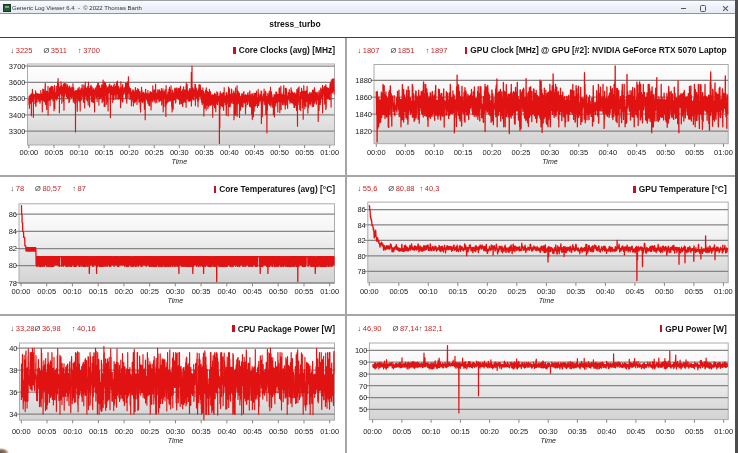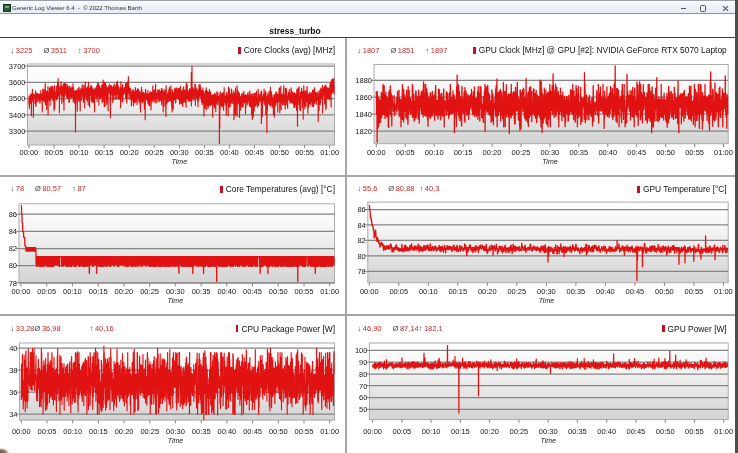--- a/index.html
+++ b/index.html
@@ -7,33 +7,33 @@
   border-top:1px solid #9aa0a8; border-bottom:1px solid #8f949b; }
 .tbicon { position:absolute; left:3px; top:3px; width:8px; height:8px; background:#275c3b; border:1px solid #15381f; }
 .tbicon:before { content:""; position:absolute; left:1px; top:1px; width:4px; height:2px; background:#7fa18c; }
 .tbtext { position:absolute; left:12px; top:4px; font-size:6px; color:#333; }
 .btnmin { position:absolute; left:681px; top:7px; width:5px; height:1px; background:#555; }
 .btnmax { position:absolute; left:700px; top:4px; width:6px; height:6.5px; border:1px solid #565656; border-radius:1.5px; }
 .btncls { position:absolute; left:722px; top:4px; width:6px; height:6px; }
 .btncls:before, .btncls:after { content:""; position:absolute; left:2.5px; top:-0.5px; width:1px; height:7px; background:#565656; }
 .btncls:before { transform:rotate(45deg); }
 .btncls:after { transform:rotate(-45deg); }
-.header { position:absolute; left:0; top:14px; width:590px; height:23px; background:#fff;margin-top:7px; }
+.header { position:absolute; left:0; top:14px; width:590px; height:23px; background:#fff; }
 .hborder { position:absolute; left:0; top:36.5px; width:738px; height:1.5px; background:#3f3f3f; }
 .header .ttl { position:absolute; left:0; width:100%; text-align:center; top:5px; font-size:8.5px; font-weight:bold; color:#111; }
 .vdiv { position:absolute; left:345px; top:38px; width:2px; height:415px; background:#a6a6a6; }
 .hdiv1 { position:absolute; left:0; top:174.8px; width:738px; height:2px; background:#a6a6a6; }
 .hdiv2 { position:absolute; left:0; top:314.2px; width:738px; height:2px; background:#a6a6a6; }
 .rborder { position:absolute; left:735px; top:0; width:3px; height:453px; background:#4d4d4d; }
 .xl { position:absolute; width:30px; text-align:center; font-size:7.5px; color:#1a1a1a; }
 .time { position:absolute; width:30px; text-align:center; font-size:7px; font-style:italic; color:#1a1a1a; }
 .stats { position:absolute; font-size:7.5px; color:#2d2d2d; white-space:nowrap; }
 .stats .sym { color:#3a3a3a; }
 .stats .num { color:#c22a2a; margin-left:1.5px; }
-.legend { position:absolute; font-size:8.4px; font-weight:normal; color:#141414; white-space:nowrap; }
+.legend { position:absolute; font-size:8.4px; font-weight:bold; color:#141414; white-space:nowrap; }
 .lbar { display:inline-block; width:2.5px; height:7px; background:#cb0e1d; margin-right:3px; margin-bottom:-0.5px; }
 .corner { position:absolute; left:0px; top:448px; width:9px; height:5px; background:radial-gradient(ellipse at 10% 90%, #6a4f3e 0%, #96795f 40%, transparent 72%); }
 </style></head>
 <body>
 <svg width="738" height="453" viewBox="0 0 738 453" style="position:absolute;left:0;top:0">
 <defs>
       <linearGradient id="pg" x1="0" y1="0" x2="0" y2="1">
 <stop offset="0" stop-color="#ffffff"></stop>
         <stop offset="0.35" stop-color="#f4f4f4"></stop>
 <stop offset="0.8" stop-color="#dddddd"></stop>
@@ -318,16 +318,16 @@
 <div class="xl" style="left:708.7px;top:426.6px">01:00</div>
 <div class="time" style="left:533.2px;top:436.8px">Time</div>
 <div class="stats" style="left:10.5px;top:45.6px"><span class="pair" style="margin-right:11px"><span class="sym">↓</span><span class="num">3225</span></span><span class="pair" style="margin-right:11px"><span class="sym">Ø</span><span class="num">3511</span></span><span class="pair"><span class="sym">↑</span><span class="num">3700</span></span></div>
 <div class="legend" style="right:403.0px;top:45.2px"><span class="lbar"></span>Core Clocks (avg) [MHz]</div>
 <div class="stats" style="left:357.5px;top:45.6px"><span class="pair" style="margin-right:11px"><span class="sym">↓</span><span class="num">1807</span></span><span class="pair" style="margin-right:11px"><span class="sym">Ø</span><span class="num">1851</span></span><span class="pair"><span class="sym">↑</span><span class="num">1897</span></span></div>
 <div class="legend" style="right:11.3px;top:45.2px"><span class="lbar"></span>GPU Clock [MHz] @ GPU [#2]: NVIDIA GeForce RTX 5070 Laptop</div>
 <div class="stats" style="left:10.5px;top:184.4px"><span class="pair" style="margin-right:11px"><span class="sym">↓</span><span class="num">78</span></span><span class="pair" style="margin-right:11px"><span class="sym">Ø</span><span class="num">80,57</span></span><span class="pair"><span class="sym">↑</span><span class="num">87</span></span></div>
 <div class="legend" style="right:403.0px;top:184.0px"><span class="lbar"></span>Core Temperatures (avg) [°C]</div>
 <div class="stats" style="left:357.5px;top:184.4px"><span class="pair" style="margin-right:11px"><span class="sym">↓</span><span class="num">55,6</span></span><span class="pair" style="margin-right:5px"><span class="sym">Ø</span><span class="num">80,88</span></span><span class="pair"><span class="sym">↑</span><span class="num">40,3</span></span></div>
 <div class="legend" style="right:11.3px;top:184.0px"><span class="lbar"></span>GPU Temperature [°C]</div>
-<div class="stats" style="left:10.5px;top:324.0px"><span class="pair" style=""><span class="sym">↓</span><span class="num">33,28</span></span><span class="pair" style="margin-right:29px"><span class="sym">Ø</span><span class="num">36,98</span></span><span class="pair"><span class="sym">↑</span><span class="num">40,16</span></span></div>
+<div class="stats" style="left:10.5px;top:324.0px"><span class="pair" style=""><span class="sym">↓</span><span class="num">33,28</span></span><span class="pair" style="margin-right:11px"><span class="sym">Ø</span><span class="num">36,98</span></span><span class="pair"><span class="sym">↑</span><span class="num">40,16</span></span></div>
 <div class="legend" style="right:403.0px;top:323.6px"><span class="lbar"></span>CPU Package Power [W]</div>
 <div class="stats" style="left:357.5px;top:324.0px"><span class="pair" style="margin-right:11px"><span class="sym">↓</span><span class="num">46,90</span></span><span class="pair" style=""><span class="sym">Ø</span><span class="num">87,14</span></span><span class="pair"><span class="sym">↑</span><span class="num">182,1</span></span></div>
 <div class="legend" style="right:11.3px;top:323.6px"><span class="lbar"></span>GPU Power [W]</div>
 <div class="corner"></div>
 </body></html>

